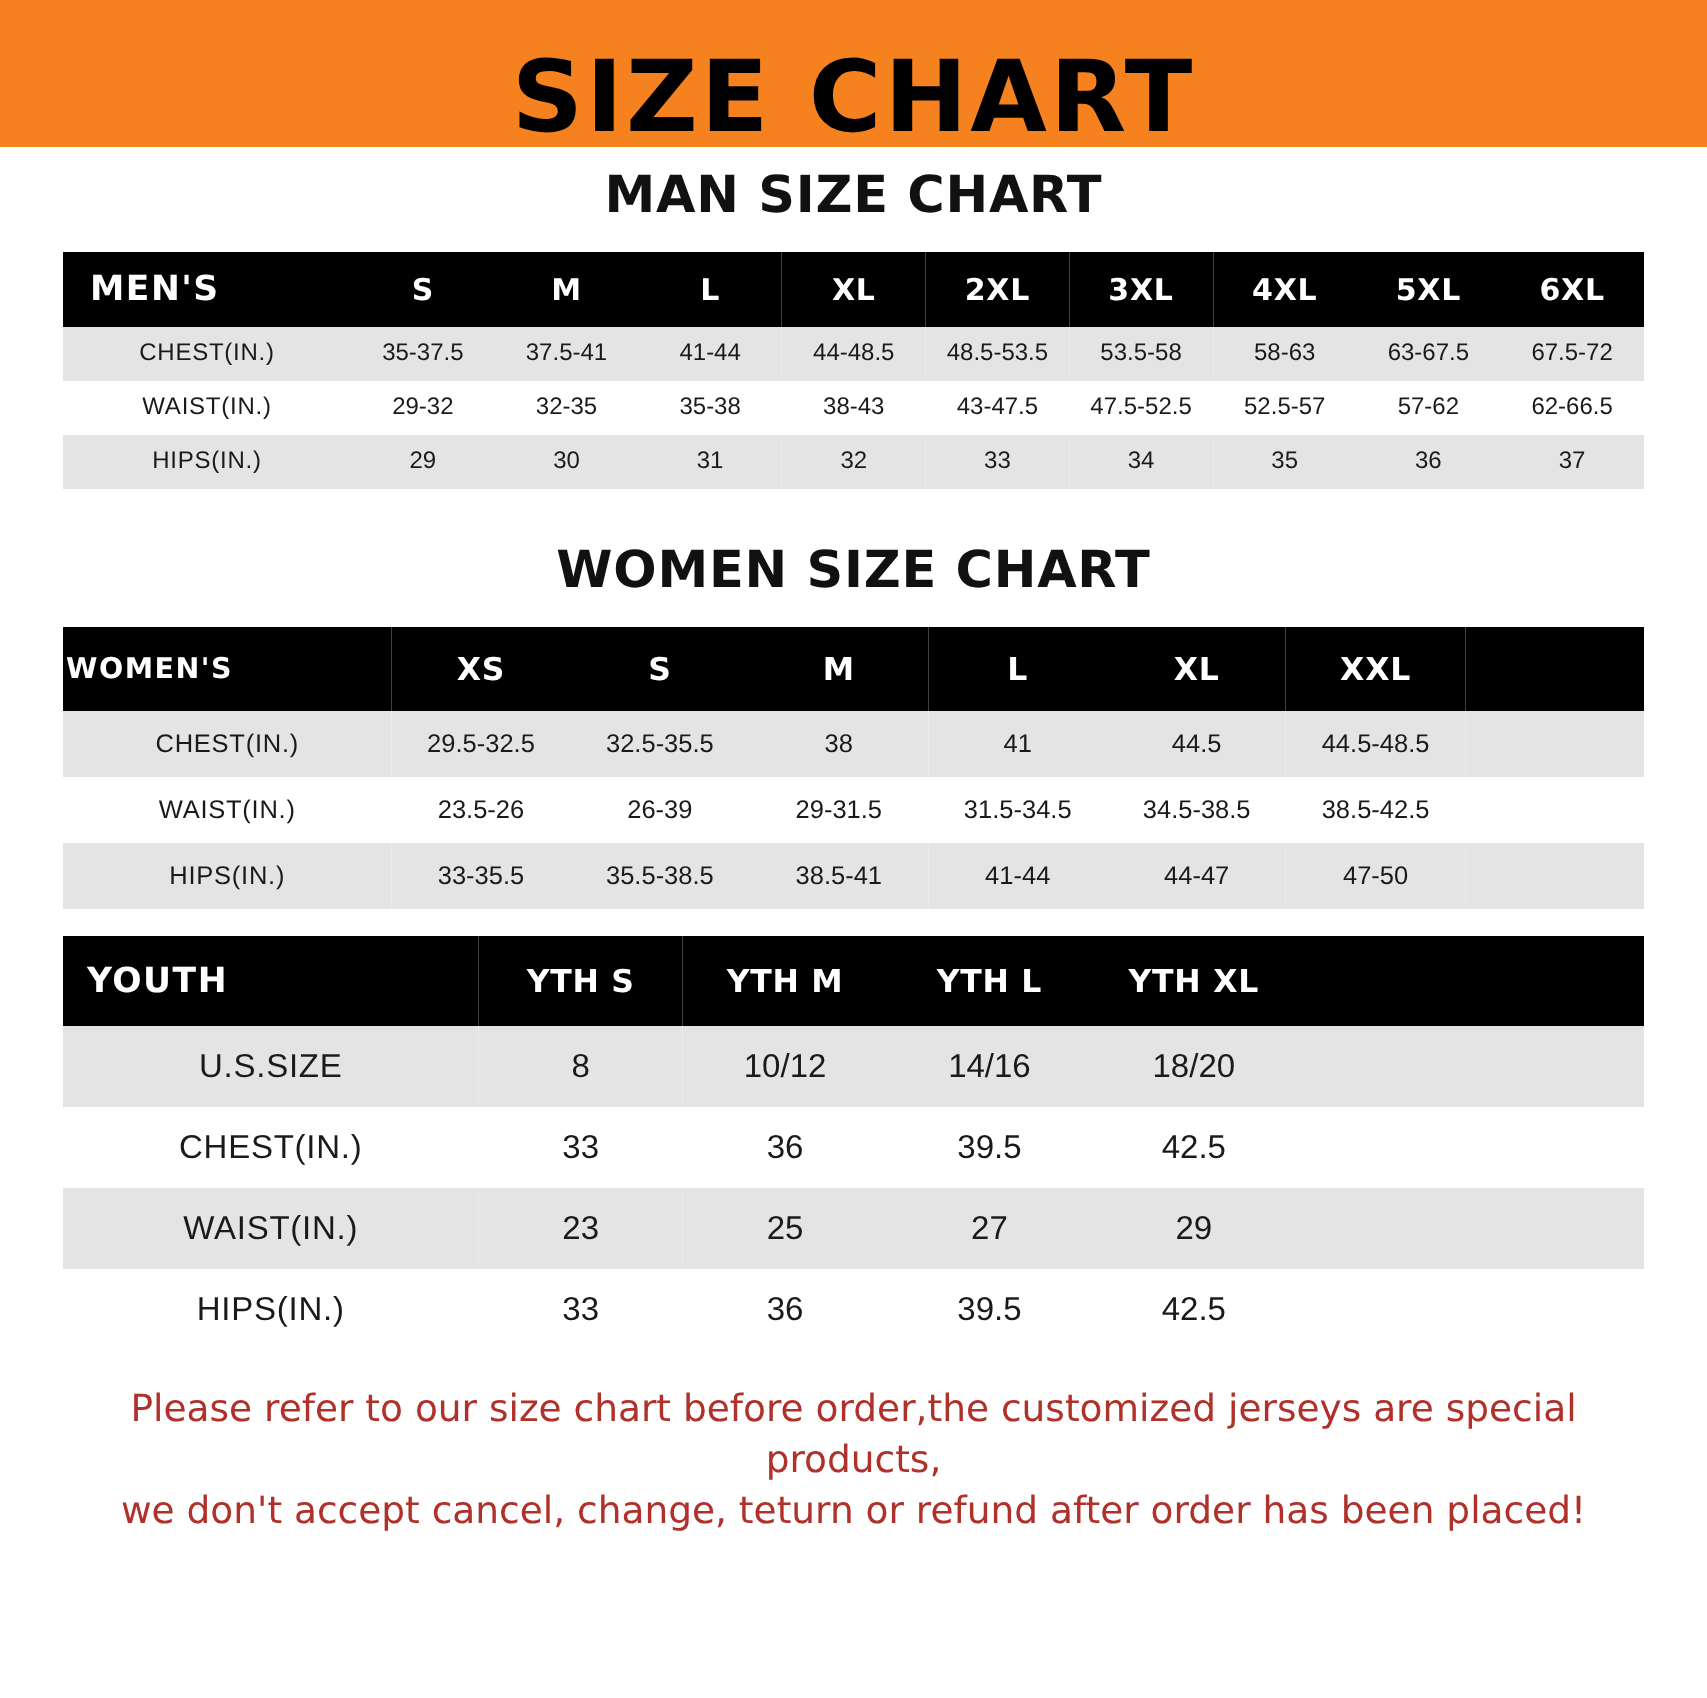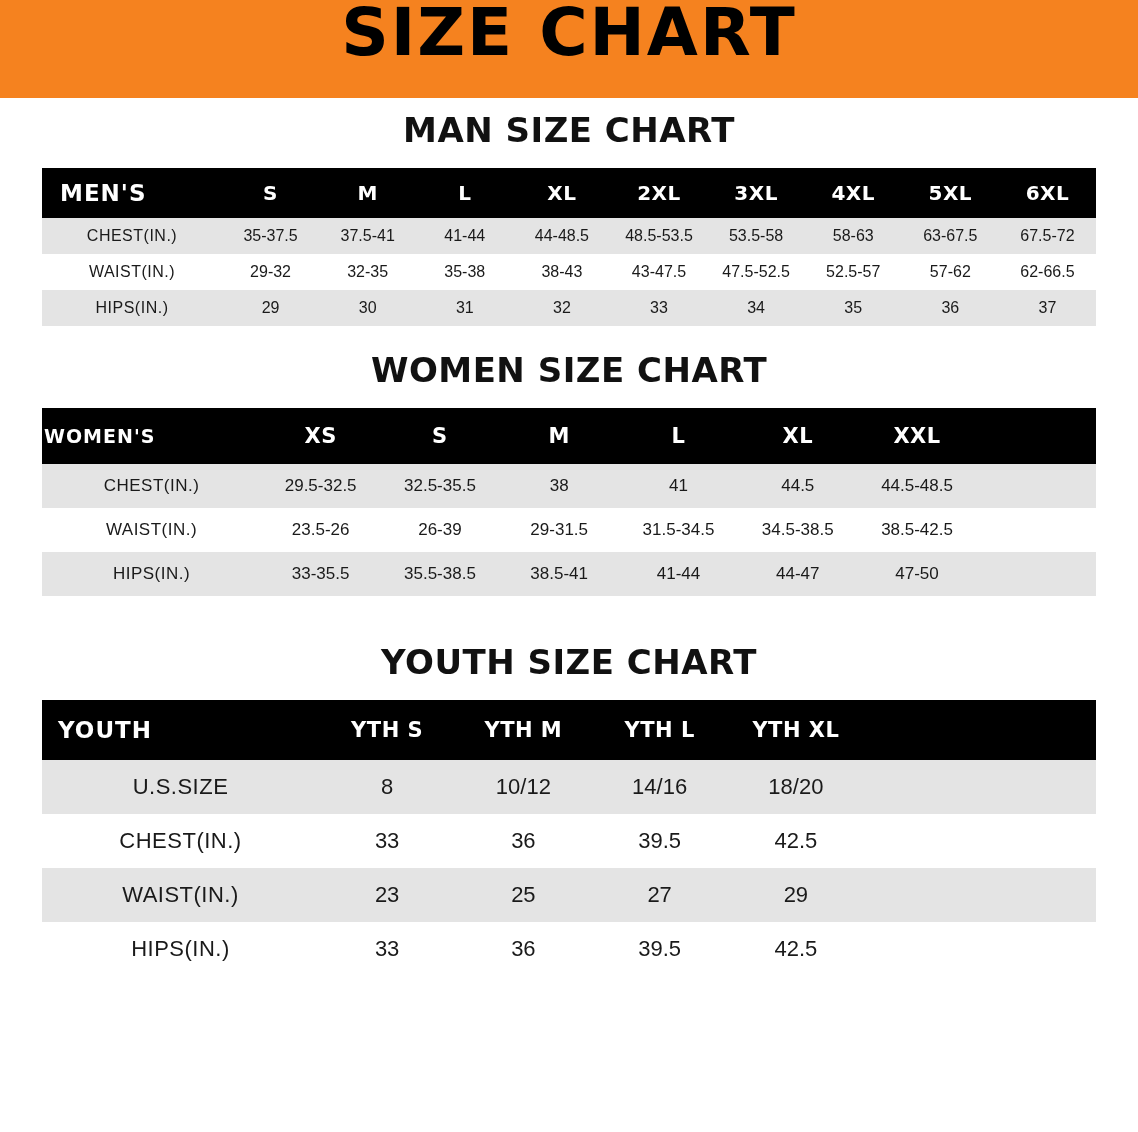--- a/index.html
+++ b/index.html
@@ -18,21 +18,21 @@
     width: 1138px;
     height: 1132px;
     background: #ffffff;
   }
 
   
   .banner {
     height: 98px;
     background: #f5821f;
     display: flex;
-    align-items: flex-start;
+    align-items: flex-end;
     justify-content: center;
   }
   .banner-title {
     font-family: "DejaVu Sans", sans-serif;
     font-weight: bold;
     font-size: 66px;
     letter-spacing: 2px;
     color: #000000;
     line-height: 1;
   }
@@ -44,21 +44,21 @@
     font-weight: bold;
     color: #111111;
   }
   .section-title.man {
     font-size: 34px;
     margin-top: 12px;
     letter-spacing: 0.5px;
   }
   .section-title.women {
     font-size: 34px;
-    margin-top: 24px;
+    margin-top: 34px;
     letter-spacing: 0.5px;
   }
   .section-title.youth {
     font-size: 34px;
     margin-top: 46px;
     letter-spacing: 0.5px;
   }
 
   
   .table-wrap {
@@ -69,21 +69,21 @@
     border-collapse: collapse;
     table-layout: fixed;
   }
   thead th {
     background: #000000;
     color: #ffffff;
     font-family: "DejaVu Sans", sans-serif;
     font-weight: bold;
     text-align: center;
     font-size: 20px;
-    padding: 12px 2px;
+    padding: 12px 14px;
     letter-spacing: 0.5px;
   }
   thead th.label-col {
     text-align: left;
     padding-left: 18px;
     font-size: 23px;
     letter-spacing: 1px;
   }
   tbody td {
     text-align: center;
@@ -237,21 +237,20 @@
           <td>38.5-41</td>
           <td>41-44</td>
           <td>44-47</td>
           <td>47-50</td>
           <td></td>
         </tr>
       </tbody>
     </table>
   </div>
 
-  <div class="section-title youth">YOUTH SIZE CHART</div>
   <div class="table-wrap">
     <table id="youth-table">
       <thead>
         <tr>
           <th class="label-col" style="width:245px">YOUTH</th>
           <th>YTH S</th>
           <th>YTH M</th>
           <th>YTH L</th>
           <th>YTH XL</th>
           <th style="width:200px"></th>
@@ -287,14 +286,18 @@
           <td>33</td>
           <td>36</td>
           <td>39.5</td>
           <td>42.5</td>
           <td></td>
         </tr>
       </tbody>
     </table>
   </div>
 
+  <div class="note">
+    <div>Please refer to our size chart before order,the customized jerseys are special products,</div>
+    <div>we don't accept cancel, change, teturn or refund after order has been placed!</div>
+  </div>
 
 </div>
 
 </body></html>

